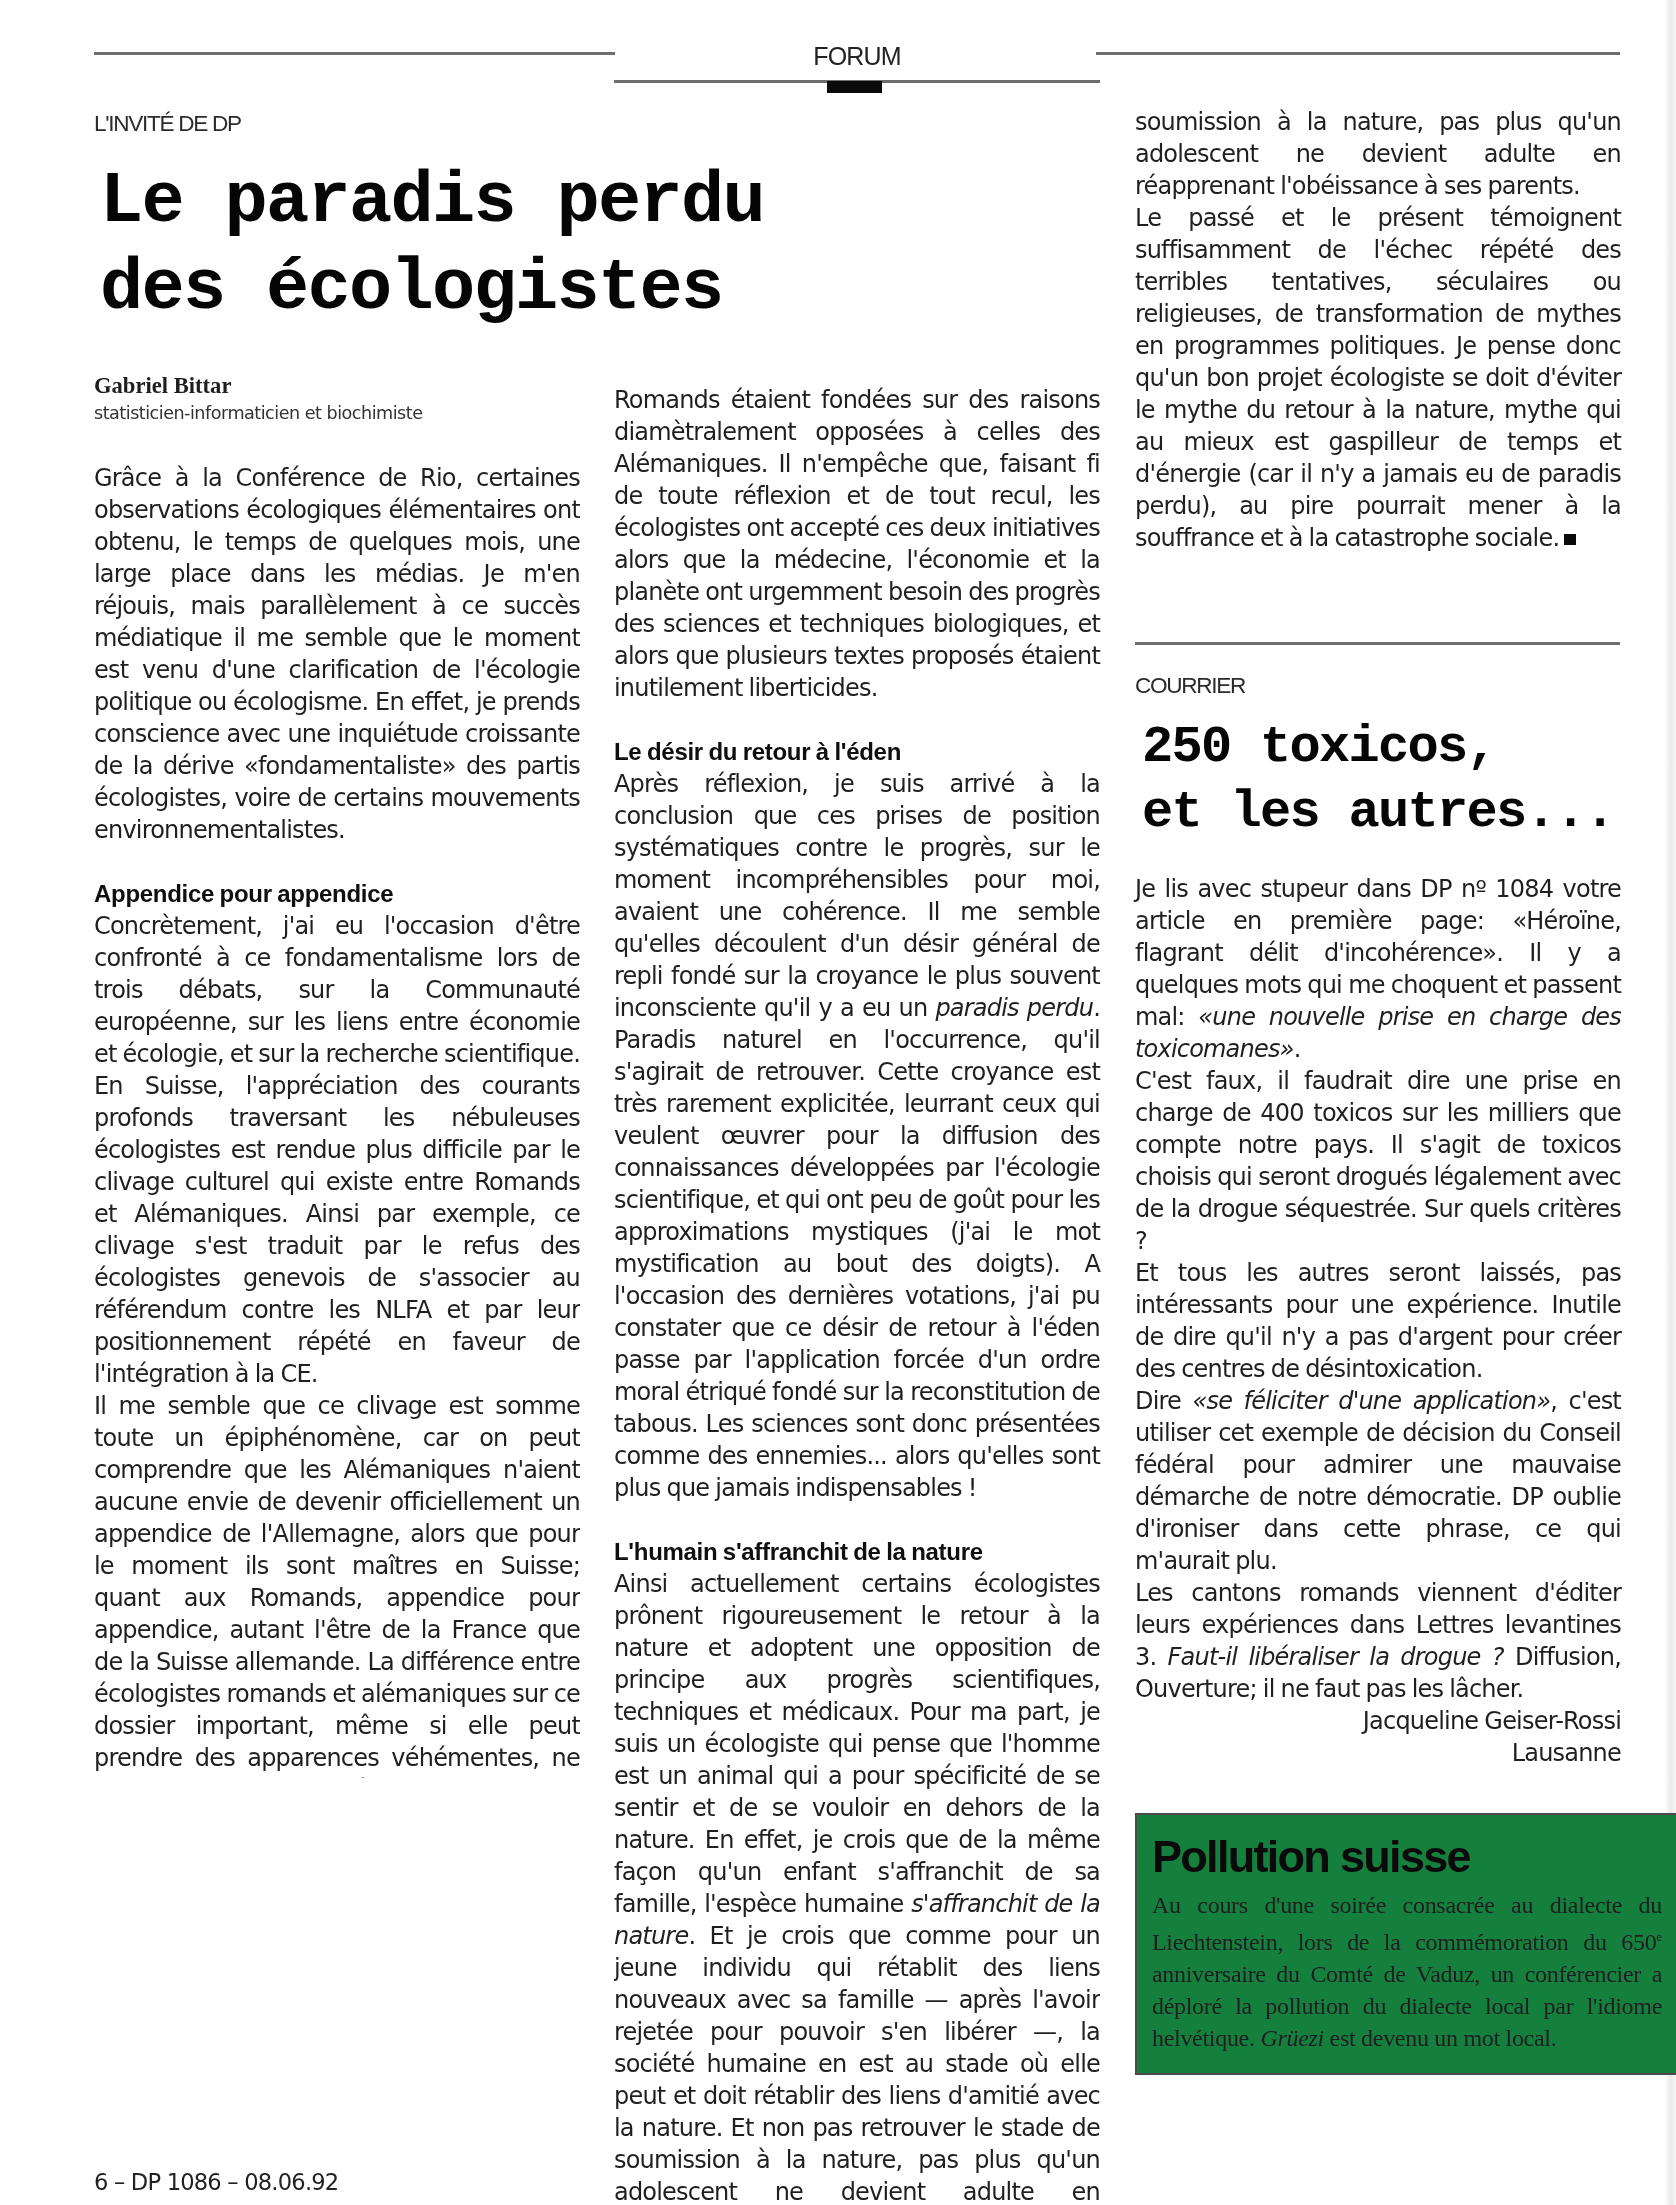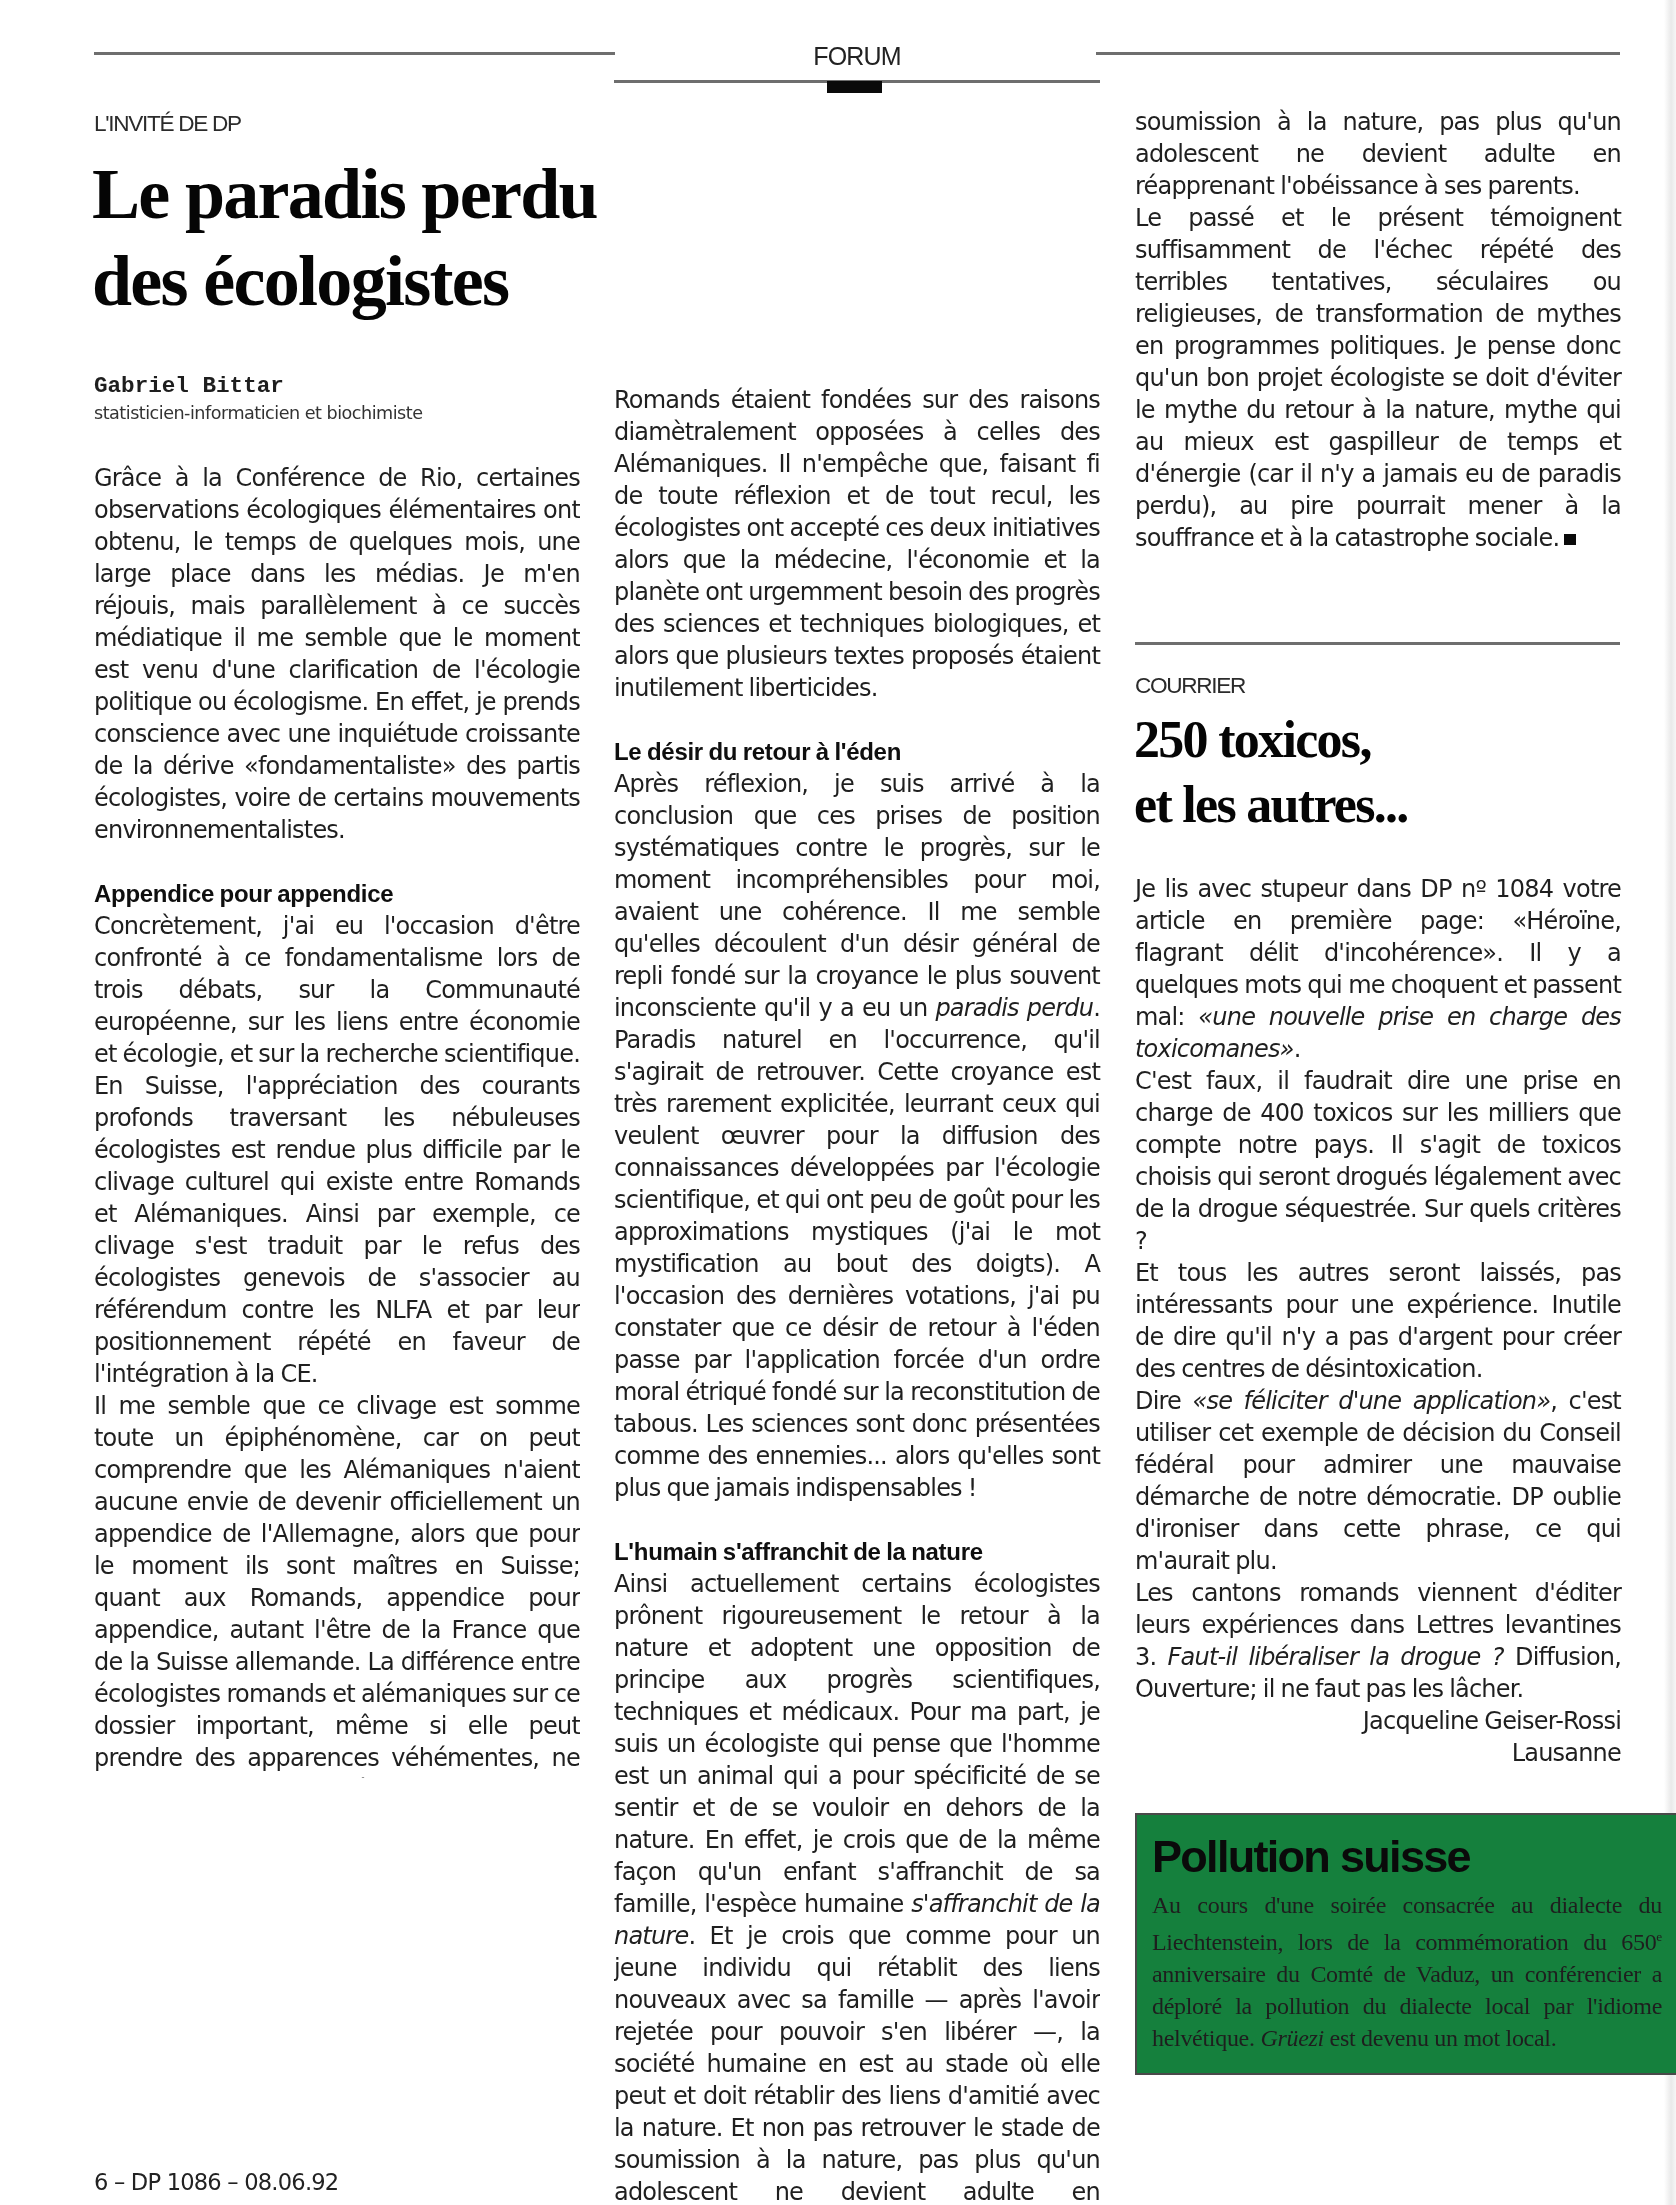--- a/index.html
+++ b/index.html
@@ -21,26 +21,26 @@
   .forum-tab { position: absolute; left: 827px; top: 81px; width: 55px; height: 11.7px; background: #0a0a0a; }
 
   
   .col { position: absolute; width: 486px; }
   .col-left  { left: 94px; }
   .col-mid   { left: 614px; }
   .col-right { left: 1135px; }
 
   .kicker { font-family: "Liberation Sans", sans-serif; font-size: 22.6px; letter-spacing: -1.3px;
     color: #2b2b2b; text-transform: uppercase; }
-  .headline { font-family: Liberation Serif, serif; font-weight: bold; color: #050505;
-    letter-spacing: -1.7px; line-height: 1.0; margin: 0; }
+  .headline { font-family: Liberation Mono, monospace; font-weight: bold; color: #050505;
+    letter-spacing: -1.7px; line-height: 1.0; margin: 8px; }
   .main-headline { position: absolute; left: 92px; top: 151px; font-size: 72px; line-height: 87px; width: 754px; }
   .main-kicker { position: absolute; left: 94px; top: 111px; }
 
-  .author { font-family: Liberation Mono, monospace; font-weight: bold; font-size: 22.6px; color: #1e1e1e; }
+  .author { font-family: Liberation Serif, serif; font-weight: bold; font-size: 22.6px; color: #1e1e1e; }
   .author-role { font-size: 17.6px; color: #333; letter-spacing: -0.5px; margin-top: 4px; }
 
   .body { font-size: 24px; line-height: 32px; text-align: justify; letter-spacing: -0.8px;
     word-spacing: -0.8px; hyphens: manual; color: #1f1f1f; }
   .body p { margin: 0; }
   .body em { font-style: italic; }
   .subhead { font-family: "Liberation Sans", sans-serif; font-weight: bold; font-size: 24px;
     line-height: 32px; color: #0f0f0f; letter-spacing: -0.3px; margin: 0; }
   .gap { height: 32px; }
 

